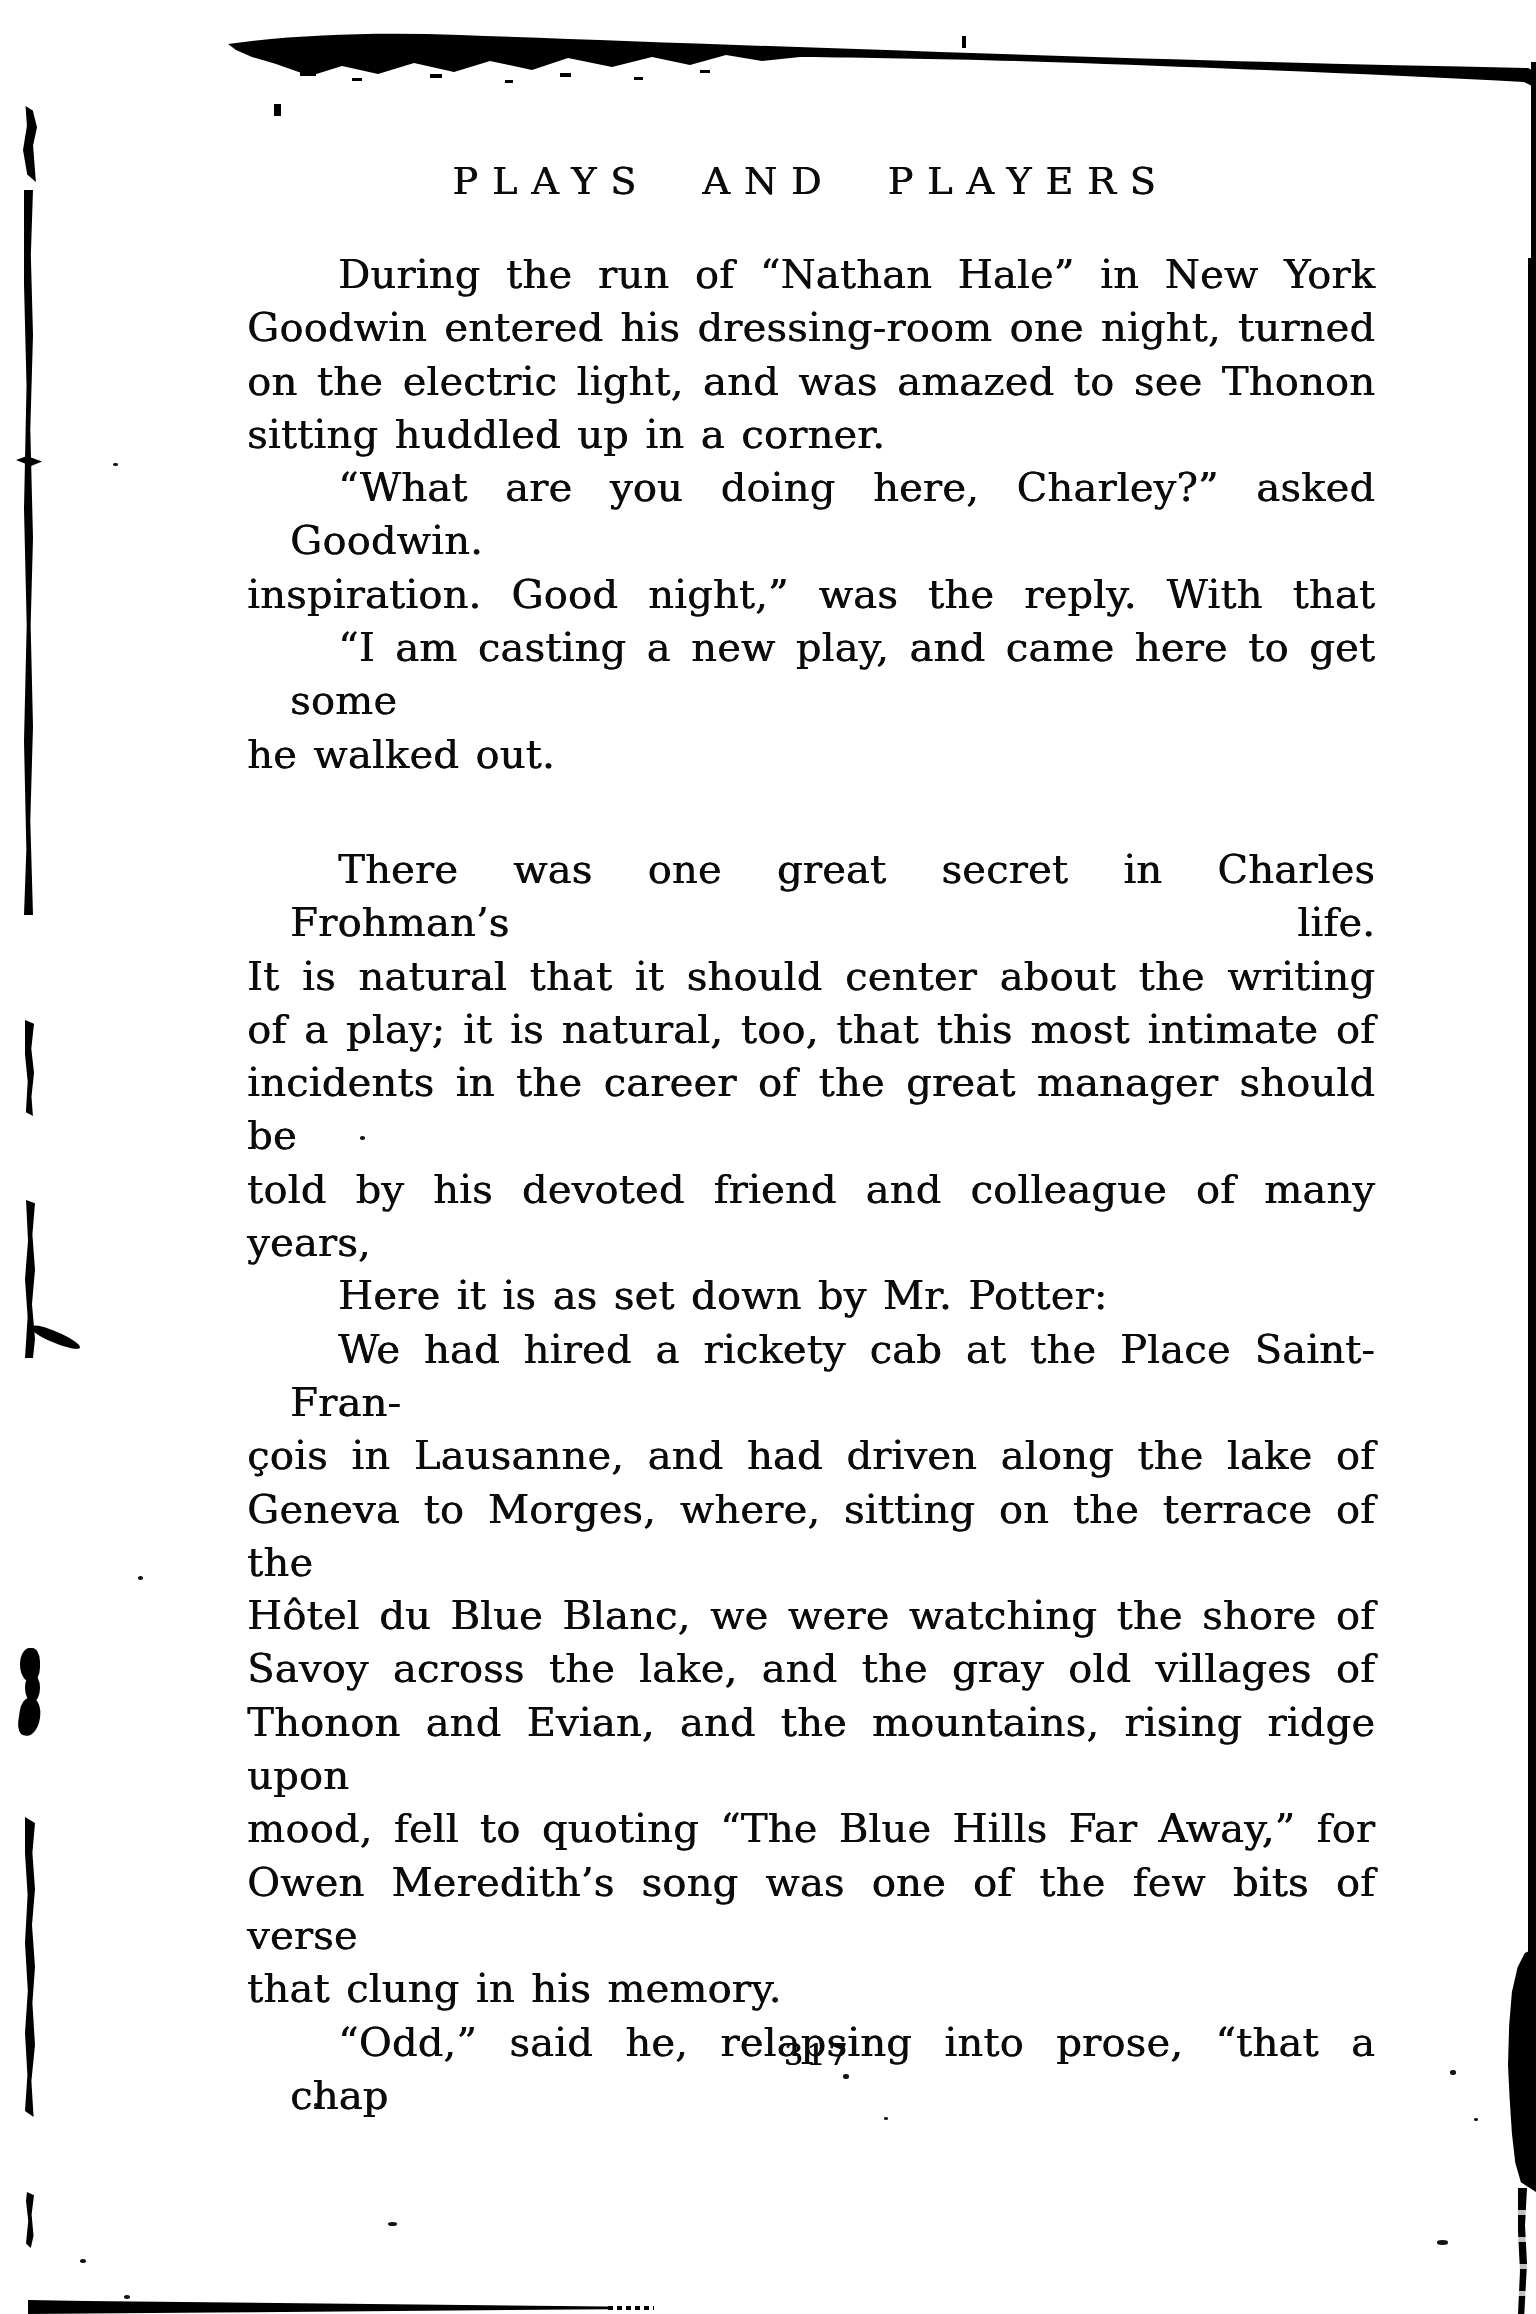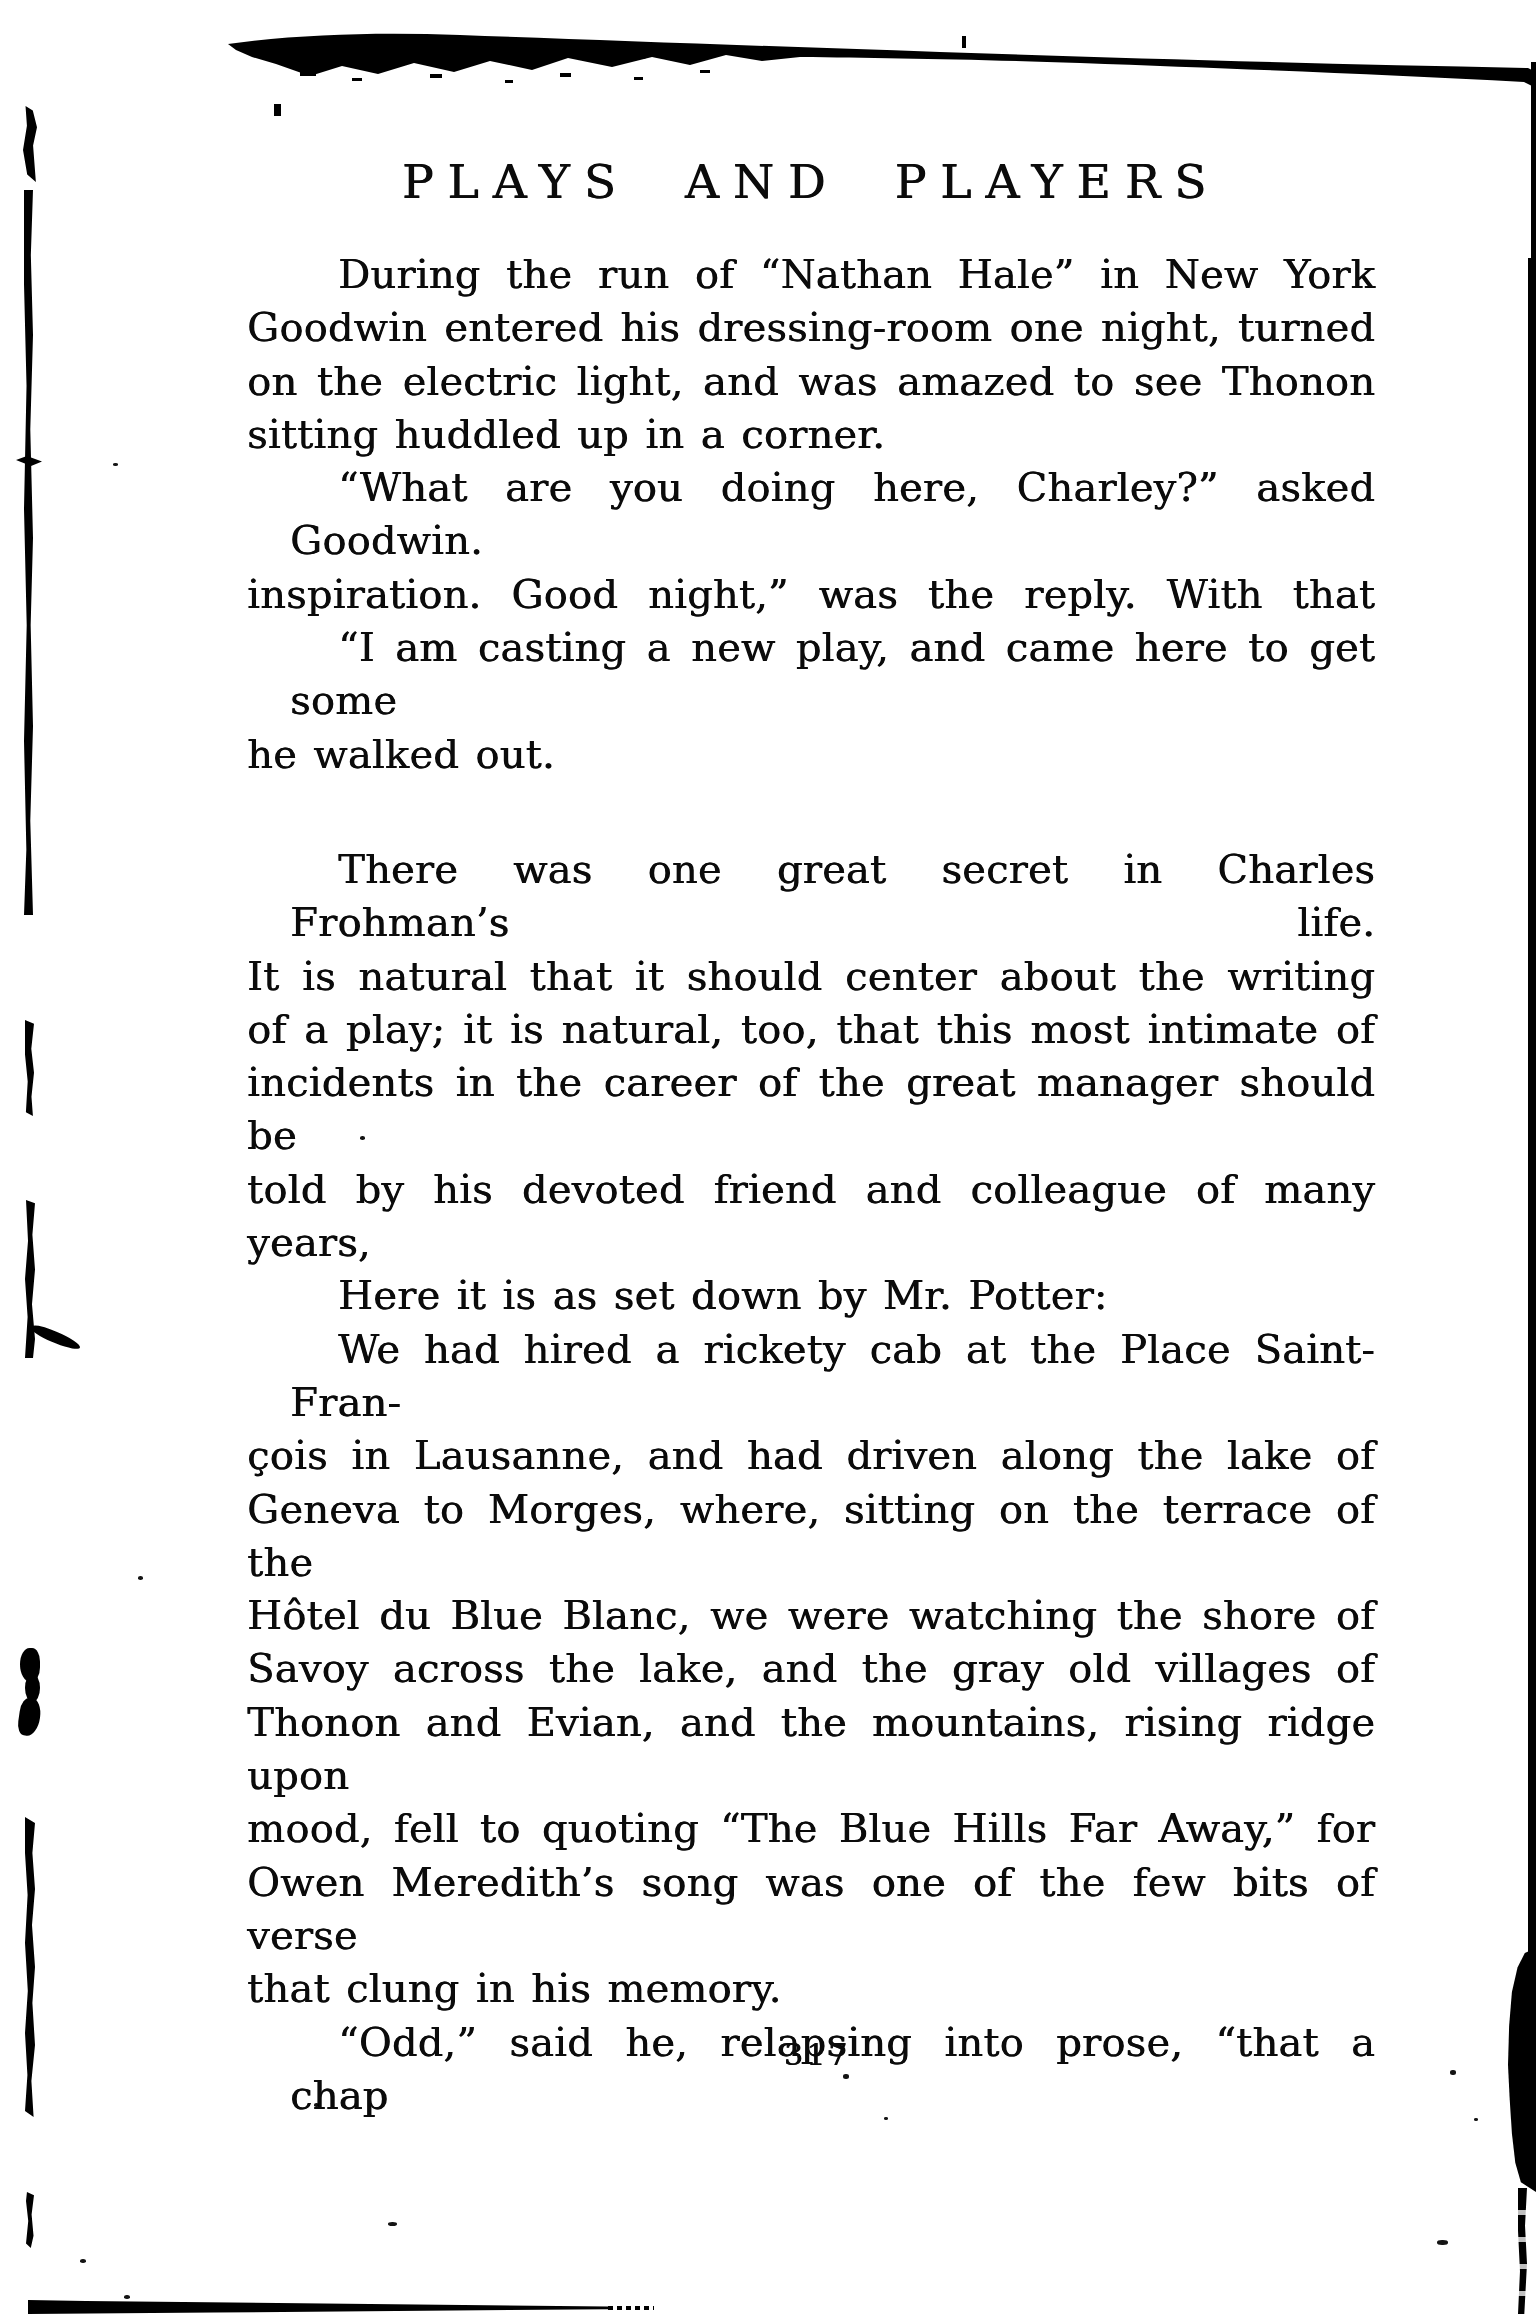--- a/index.html
+++ b/index.html
@@ -12,21 +12,21 @@
     font-family: "DejaVu Serif", "Liberation Serif", serif;
     color: #0b0b0b;
   }
 
   
   .title {
     position: absolute;
     top: 157px;
     left: 247px;
     width: 1128px;
-    font-size: 47px;
+    font-size: 38px;
     line-height: 49px;
     letter-spacing: 14px;
     word-spacing: 26px;
     text-align: center;
     white-space: nowrap;
     text-shadow: 0.7px 0.3px 0 currentColor;
   }
 
   
   .body-block {

